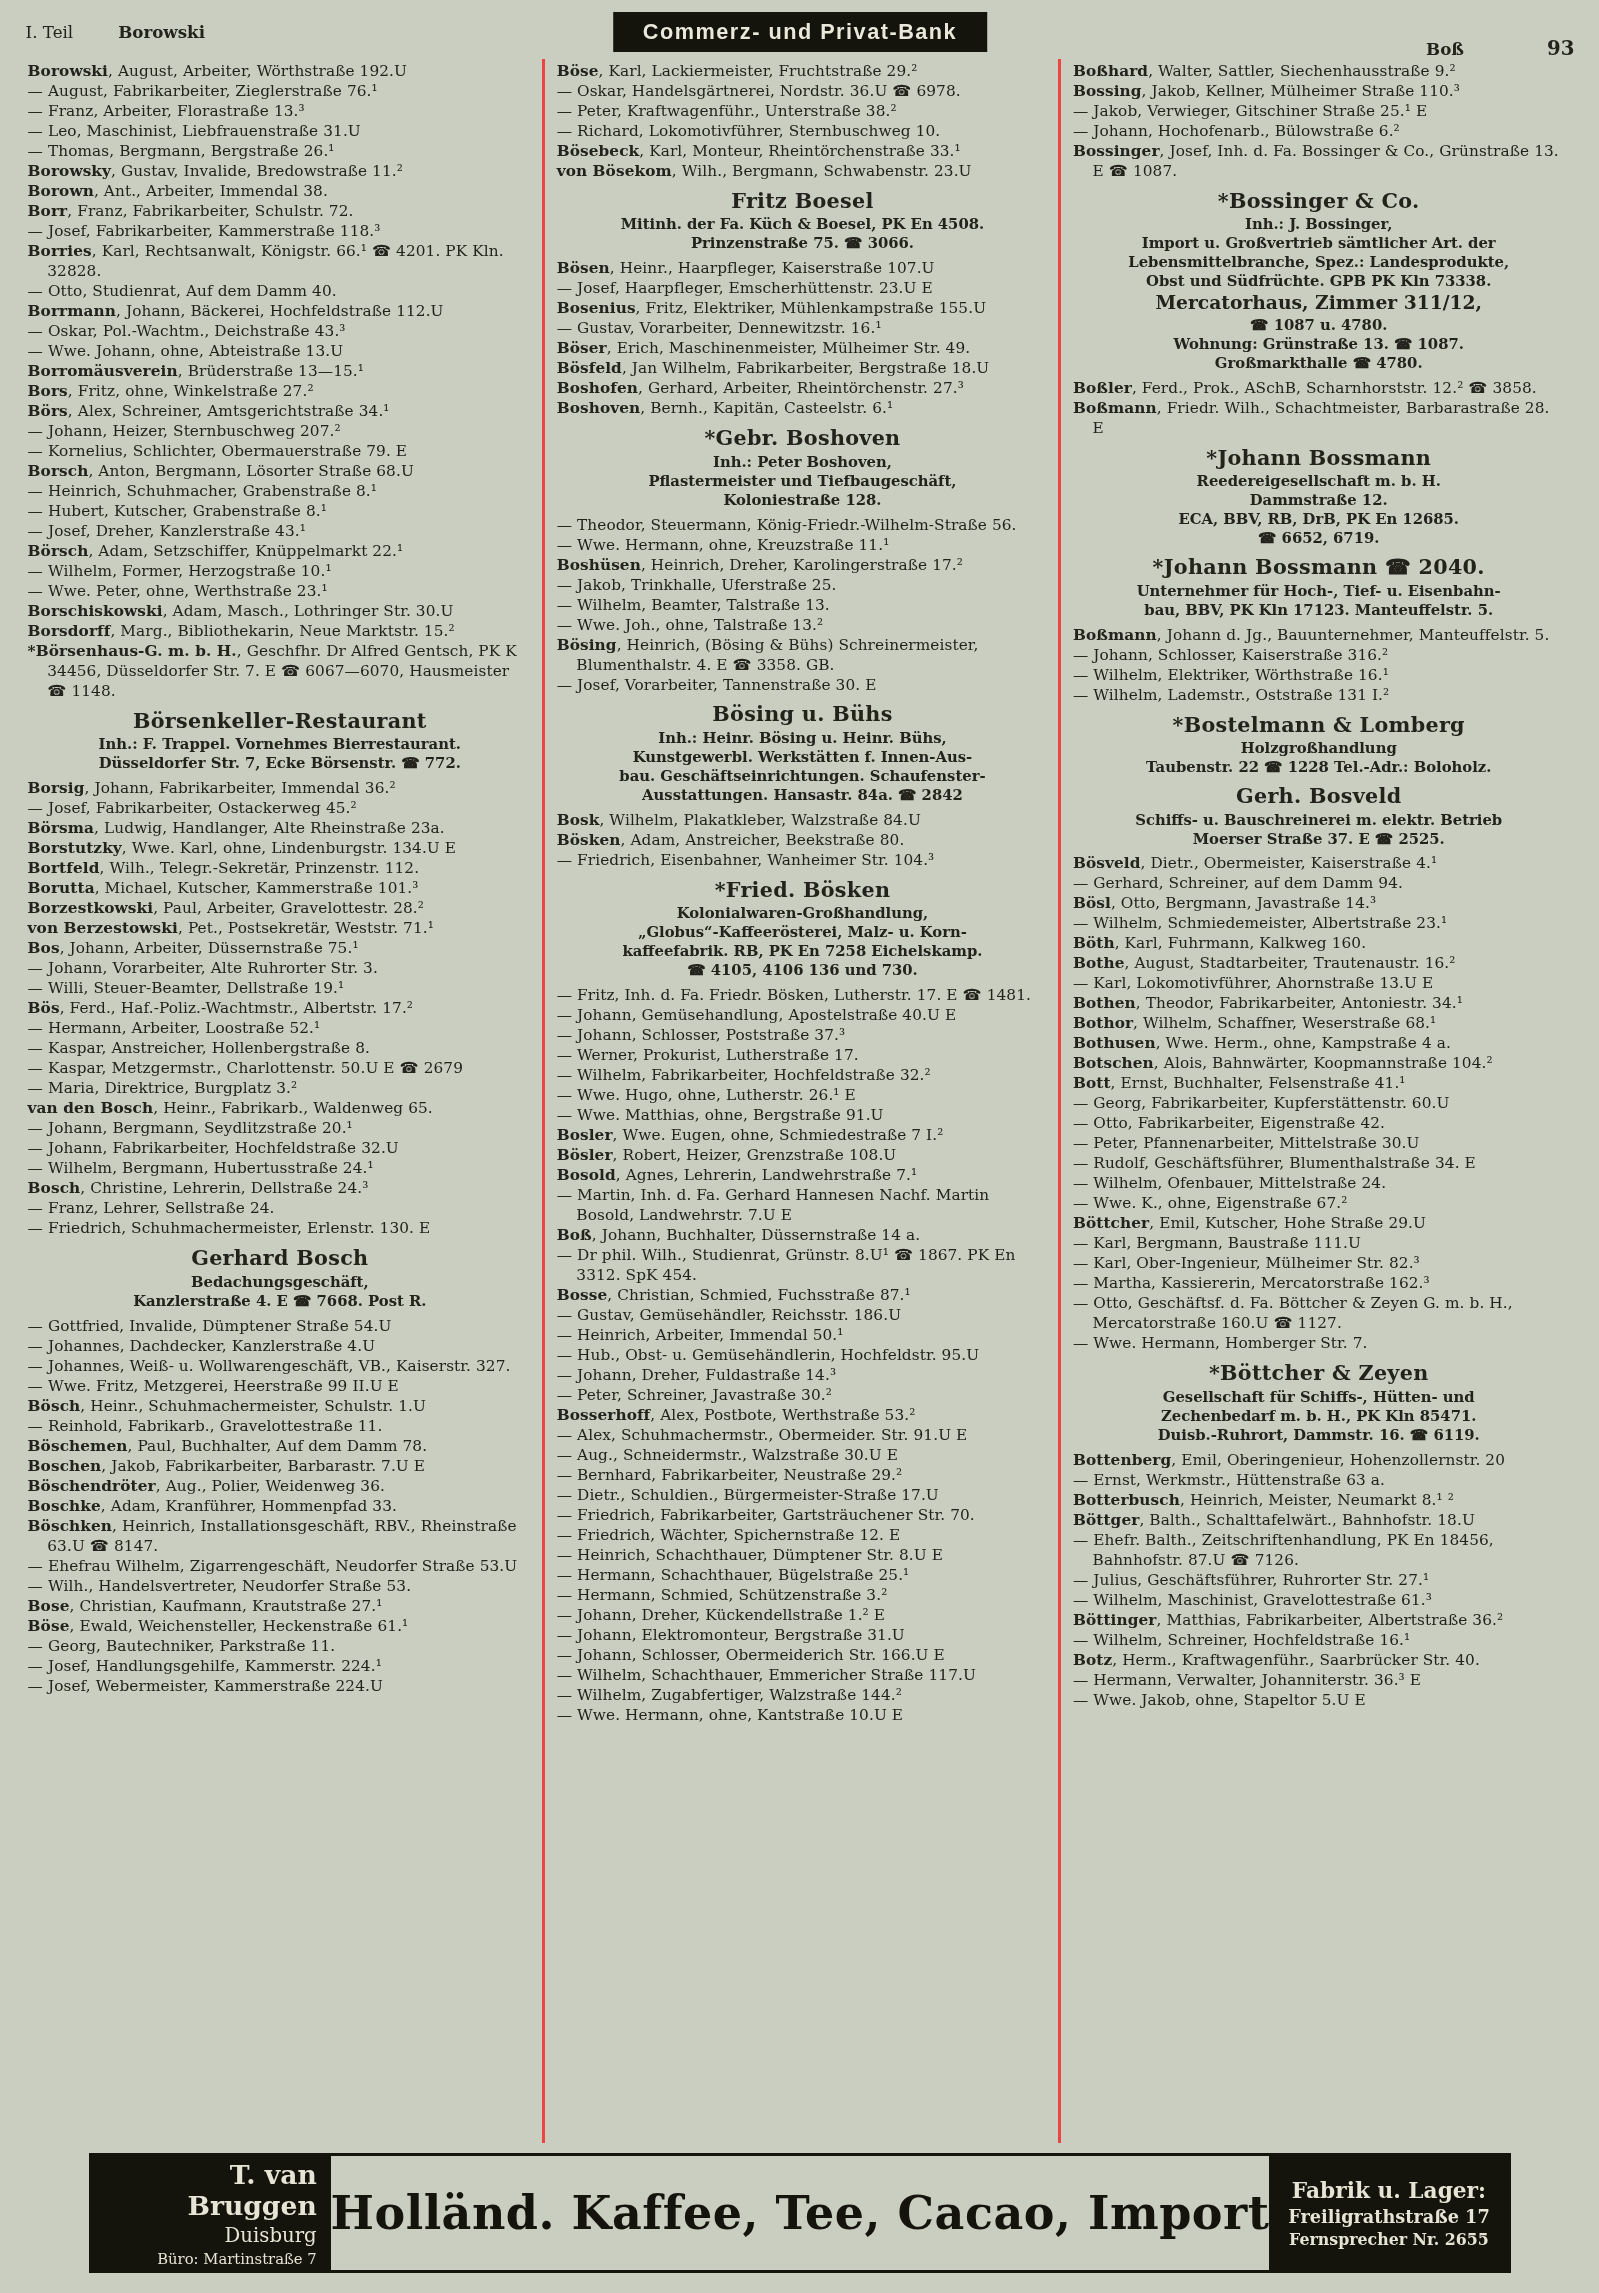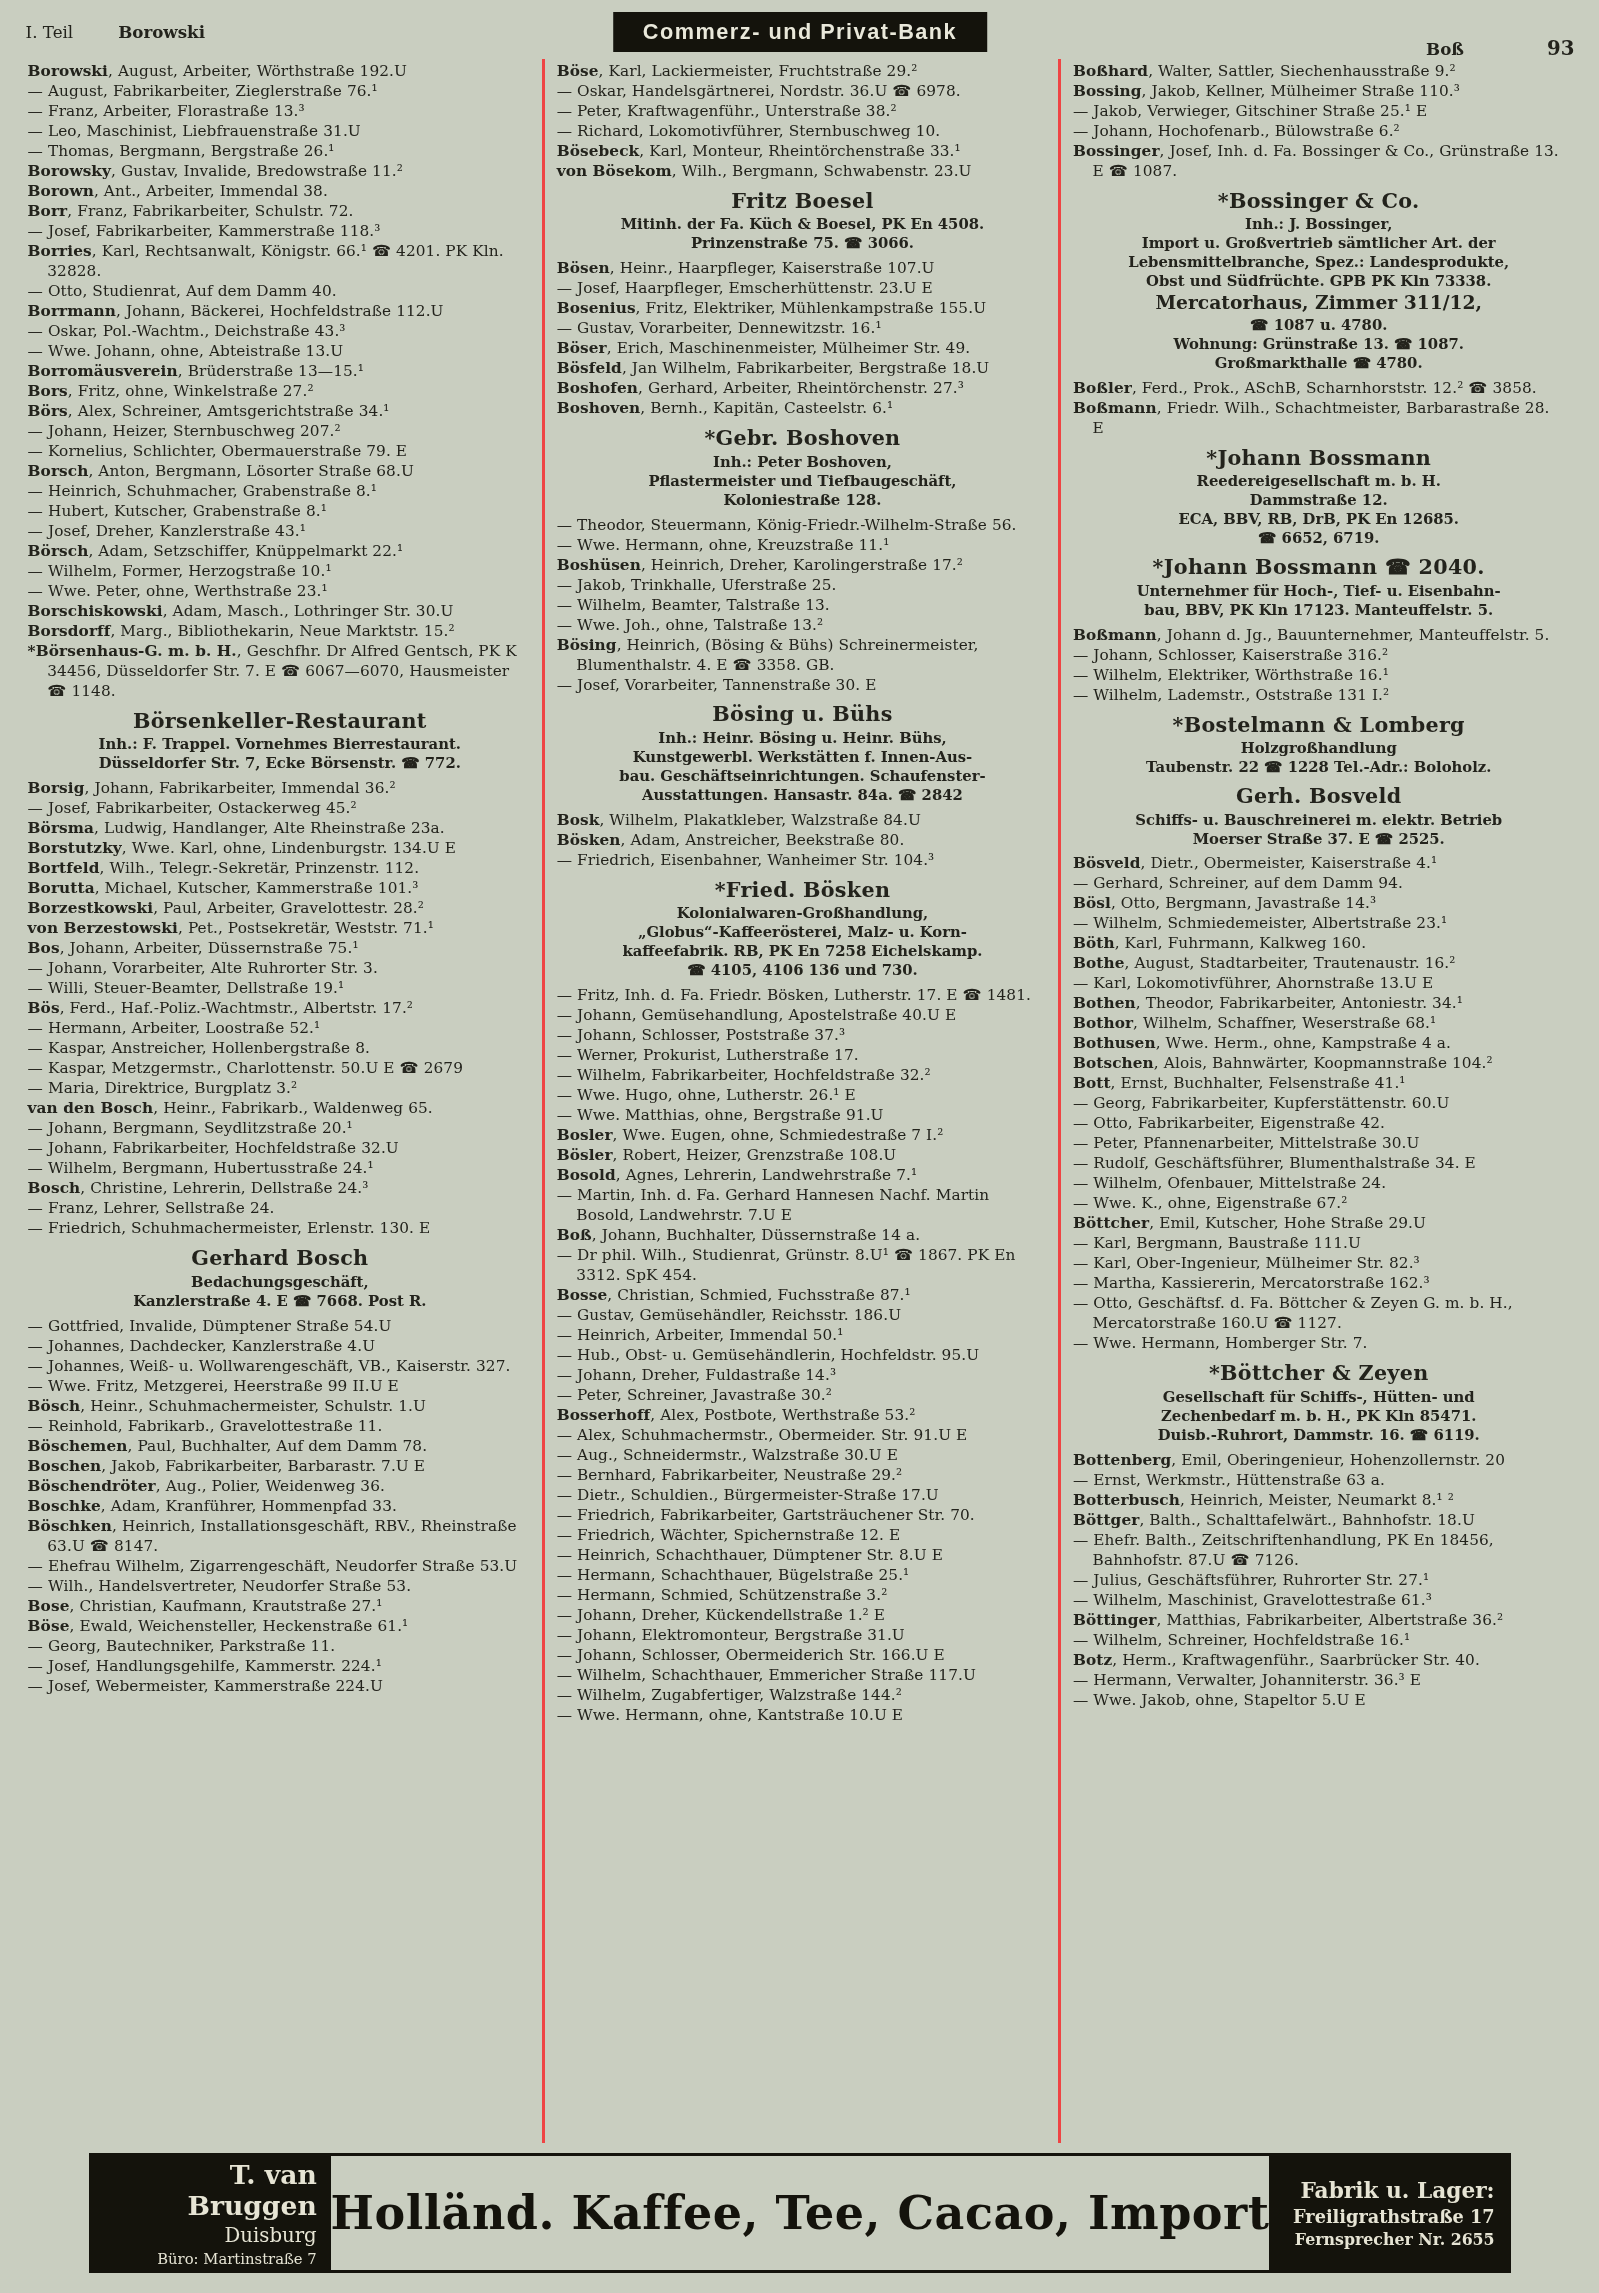--- a/index.html
+++ b/index.html
@@ -60,21 +60,21 @@
   }
   .footer-left { width:296px; }
   .fl1 { font-size:26.6px; font-weight:bold; }
   .fl2 { font-size:19.7px; }
   .fl3 { font-size:14.8px; }
   .footer-center {
     flex:1; display:flex; align-items:center; justify-content:center;
     font-weight:900; font-size:46px; letter-spacing:0.5px;
     color:#14130c; white-space:nowrap;
   }
-  .footer-right { width:296px; text-align:right; }
+  .footer-right { width:296px; text-align:center; }
   .fr1 { font-size:21.7px; font-weight:bold; }
   .fr2 { font-size:17.7px; font-weight:bold; }
   .fr3 { font-size:15.8px; font-weight:bold; }
 </style>
 </head>
 <body>
 
 <div class="page">
 
   <div class="header">

